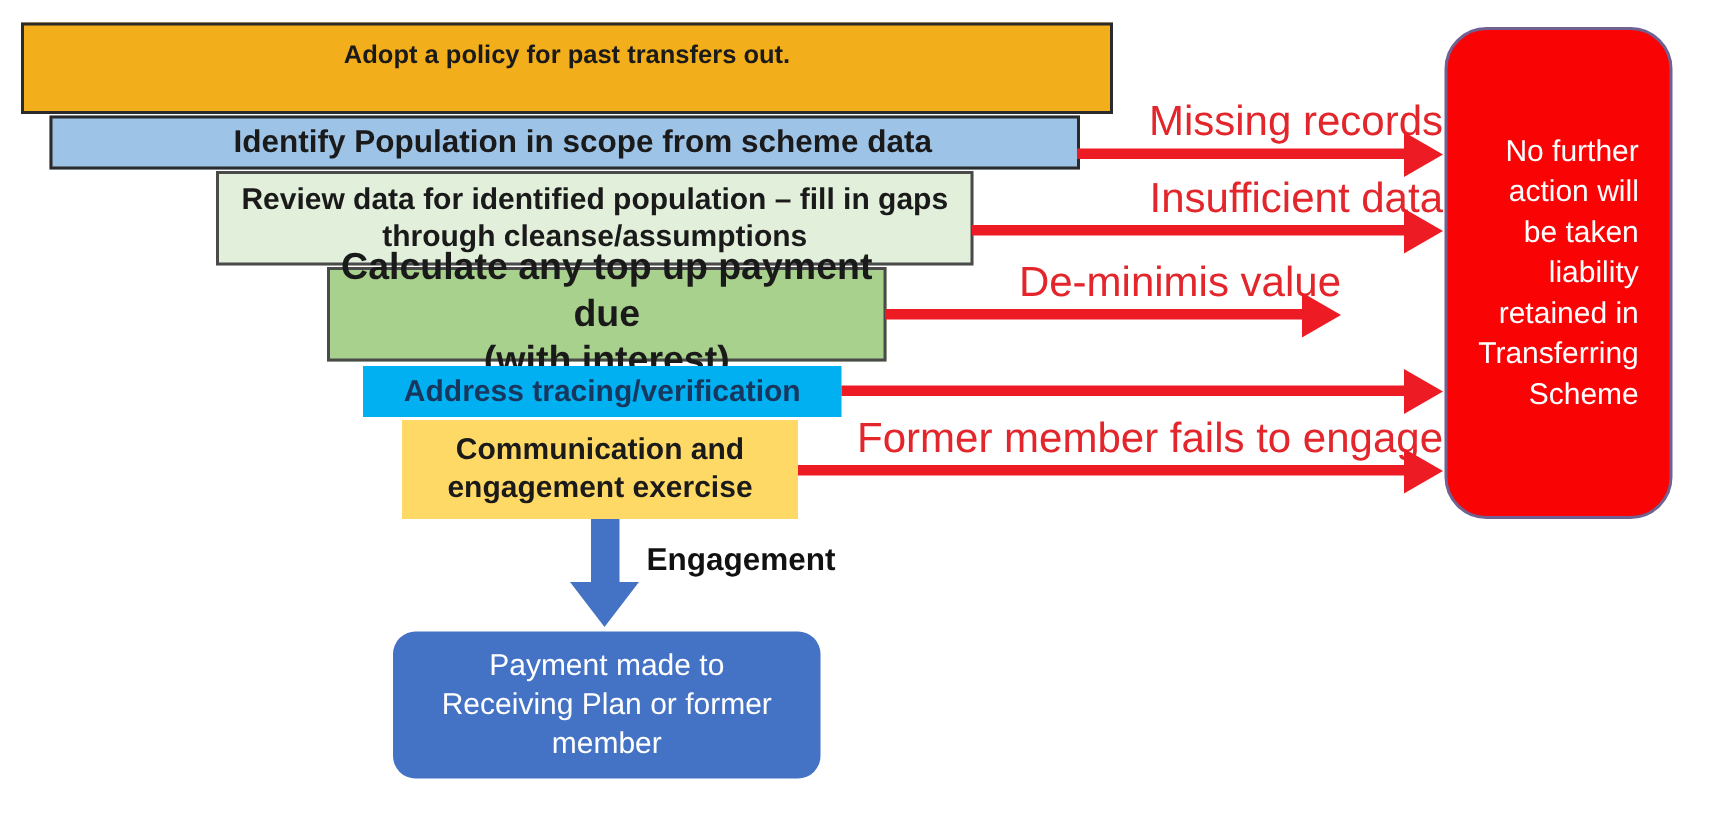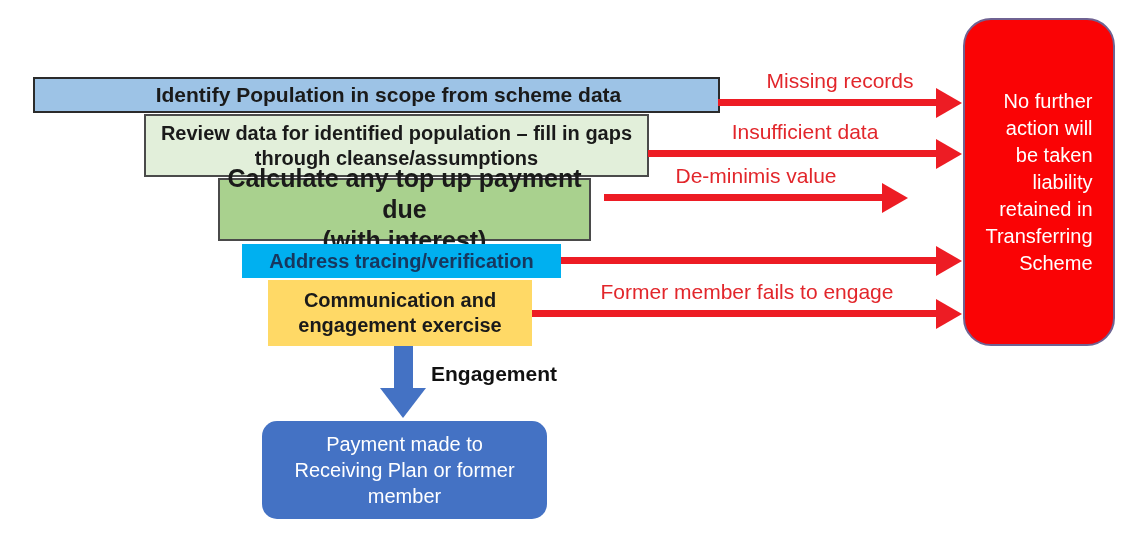--- a/index.html
+++ b/index.html
@@ -22,31 +22,31 @@
   .bar.step3 .bar-label{font-size:20px;}
   .bar.step4{left:218px;top:178px;width:373px;height:63px;background:#A9D18E;border:2px solid #4a4a4a;}
   .bar.step4 .bar-label{font-size:25px;}
   .bar.step5{left:242px;top:244px;width:319px;height:34px;background:#00B0F0;}
   .bar.step5 .bar-label{font-size:20px;color:#17375E;}
   .bar.step6{left:268px;top:280px;width:264px;height:66px;background:#FFD966;}
   .bar.step6 .bar-label{font-size:20px;}
   
   .exit{position:absolute;height:48px;}
   .exit-label{
-    position:absolute;top:0;left:0;right:0;text-align:center;
-    color:#E2262B;font-size:21px;font-weight:400;line-height:24px;
+    position:absolute;top:0;left:0;right:0;text-align:right;
+    color:#E2262B;font-size:28px;font-weight:400;line-height:24px;
   }
   .exit-line{position:absolute;left:0;right:20px;top:30px;height:7px;background:#ED1C24;}
   .exit-head{
     position:absolute;right:0;top:19px;width:0;height:0;
     border-top:15px solid transparent;border-bottom:15px solid transparent;border-left:26px solid #ED1C24;
   }
   .exit.e1{left:718px;top:69px;width:244px;}
   .exit.e2{left:648px;top:120px;width:314px;}
-  .exit.e3{left:590px;top:164px;width:304px;margin-left:14px;}
+  .exit.e3{left:590px;top:176px;width:304px;}
   .exit.e4{left:561px;top:227px;width:401px;}
   .exit.e5{left:532px;top:280px;width:430px;}
   
   .outcome{
     position:absolute;left:963px;top:18px;width:152px;height:328px;
     background:#FA0305;border:2px solid #6F6292;border-radius:28px;box-sizing:border-box;
     display:flex;align-items:center;justify-content:center;text-align:right;
   }
   .outcome-label{color:#ffffff;font-size:20px;font-weight:400;line-height:27px;white-space:pre-line;}
   
@@ -64,20 +64,23 @@
     background:#4472C4;border-radius:15px;
     display:flex;align-items:center;justify-content:center;text-align:center;
   }
   .payment-label{color:#ffffff;font-size:20px;font-weight:400;line-height:26px;white-space:pre-line;}
 </style>
 </head>
 <body>
 
 <div id="canvas">
 
+  <div class="bar step1">
+    <span class="bar-label ml">Adopt a policy for past transfers out.</span>
+  </div>
   <div class="bar step2">
     <span class="bar-label ml">Identify Population in scope from scheme data</span>
   </div>
   <div class="bar step3">
     <span class="bar-label ml">Review data for identified population – fill in gaps
 through cleanse/assumptions</span>
   </div>
   <div class="bar step4">
     <span class="bar-label ml">Calculate any top up payment due
 (with interest)</span>

